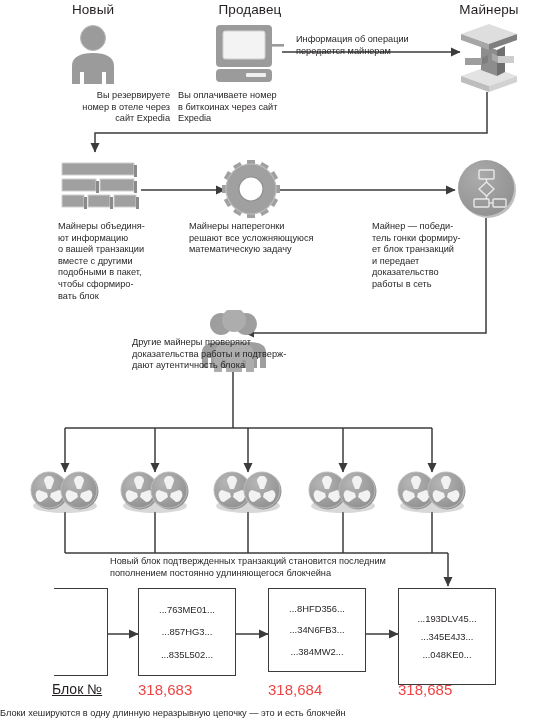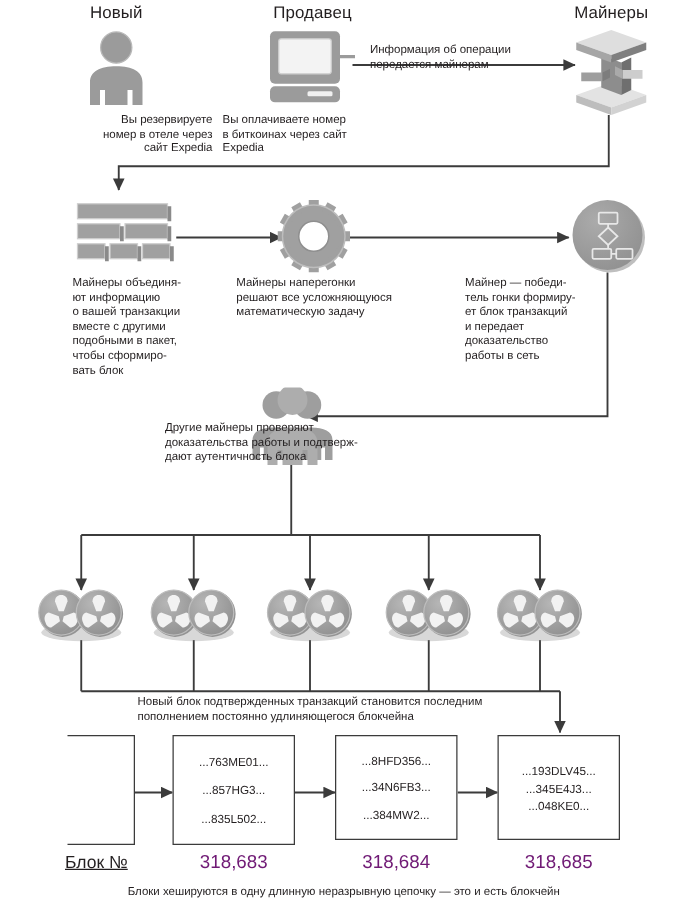--- a/index.html
+++ b/index.html
@@ -13,24 +13,24 @@
   .abs{position:absolute;}
 
   
   .hdr{
     font-size:13.5px;font-weight:400;color:#231f20;text-align:center;
     letter-spacing:.1px;white-space:nowrap;
   }
   .cap{
     font-size:9.2px;line-height:11.6px;color:#231f20;font-weight:400;
   }
-  .blocknum{font-size:15px;color:#701a75;white-space:nowrap;text-align:center;}
+  .blocknum{font-size:15px;color:#ef4444;white-space:nowrap;text-align:left;}
   .blocklabel{font-size:14px;color:#231f20;white-space:nowrap;}
   .hash{font-size:9.4px;color:#231f20;text-align:center;line-height:11px;white-space:nowrap;}
-  .footcap{font-size:9.2px;color:#231f20;text-align:center;width:100%;}
+  .footcap{font-size:9.2px;color:#231f20;width:100%;}
 
   
   svg.layer{position:absolute;left:0;top:0;width:550px;height:723px;overflow:visible;}
 
   
   .chainbox{
     position:absolute;border:1.4px solid #3b3b3b;background:#fff;
     box-sizing:border-box;
     display:flex;flex-direction:column;justify-content:space-around;align-items:center;
   }
@@ -316,21 +316,21 @@
     <div class="hash">...857HG3...</div>
     <div class="hash">...835L502...</div>
   </div>
 
   <div class="chainbox" style="left:268px;top:588px;width:98px;height:84px;padding:9px 0;">
     <div class="hash">...8HFD356...</div>
     <div class="hash">...34N6FB3...</div>
     <div class="hash">...384MW2...</div>
   </div>
 
-  <div class="chainbox" style="left:398px;top:588px;width:98px;height:84px;padding:20px 0;">
+  <div class="chainbox" style="left:398px;top:588px;width:98px;height:97px;padding:20px 0;">
     <div class="hash">...193DLV45...</div>
     <div class="hash">...345E4J3...</div>
     <div class="hash">...048KE0...</div>
   </div>
 
   <div class="abs blocklabel" style="left:52px;top:681px;width:90px;text-decoration:underline;">Блок №</div>
   <div class="abs blocknum" style="left:138px;top:681px;width:98px;">318,683</div>
   <div class="abs blocknum" style="left:268px;top:681px;width:98px;">318,684</div>
   <div class="abs blocknum" style="left:398px;top:681px;width:98px;">318,685</div>
 

